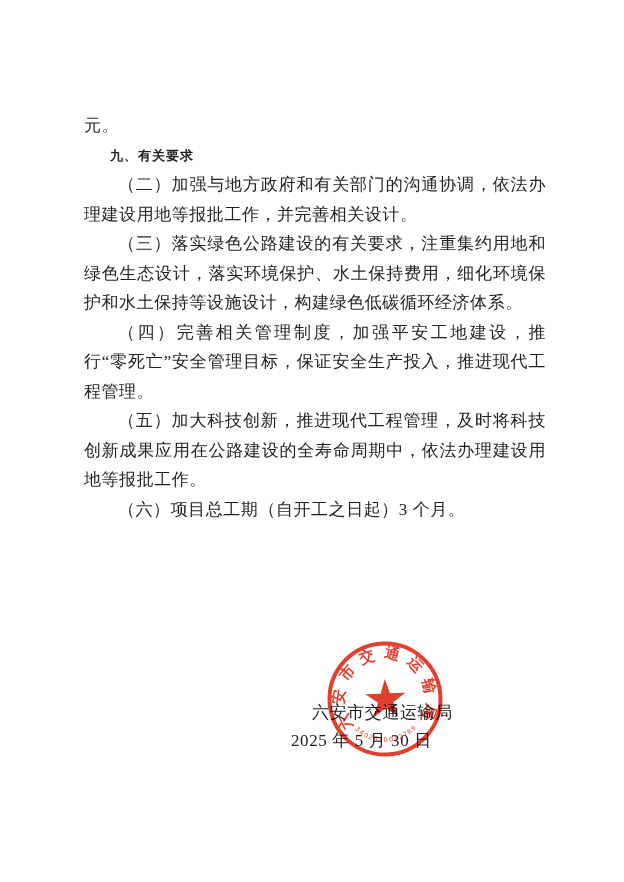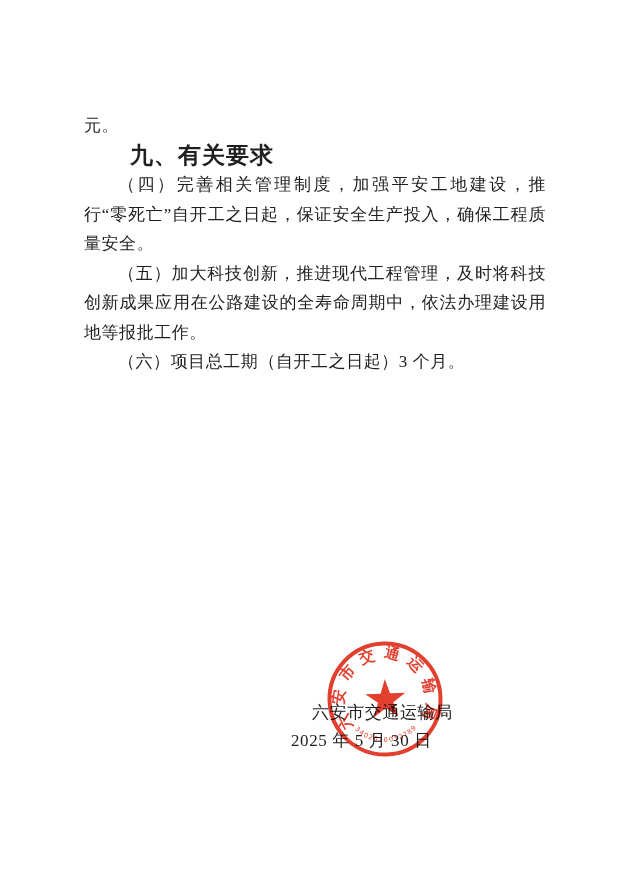--- a/index.html
+++ b/index.html
@@ -20,21 +20,21 @@
     width: 462px;
     font-size: 17px;
     line-height: 29.5px;
     letter-spacing: 0.55px;
     text-align: justify;
   }
   .body-text p { text-indent: 2em; }
   .body-text p.no-indent { text-indent: 0; }
   .section-heading {
     font-family: "Liberation Sans", "DejaVu Sans", sans-serif;
-    font-size: 23px;
+    font-size: 13px;
     font-weight: 700;
     line-height: 29.5px;
     text-indent: 2em;
     letter-spacing: 1px;
   }
   .signature-agency {
     position: absolute;
     left: 312px;
     top: 701px;
     font-size: 17px;
@@ -75,21 +75,23 @@
   }
 </style>
 </head>
 <body>
 
 <div class="page">
 
   <div class="body-text">
     <p class="no-indent">元。</p>
     <h2 class="section-heading">九、有关要求</h2>
-    <p>（四）完善相关管理制度，加强平安工地建设，推行“零死亡”自开工之日起，保证安全生产投入，确保工程质量安全。</p>
+    <p>（二）加强与地方政府和有关部门的沟通协调，依法办理建设用地等报批工作，并完善相关设计。</p>
+    <p>（三）落实绿色公路建设的有关要求，注重集约用地和绿色生态设计，落实环境保护、水土保持费用，细化环境保护和水土保持等设施设计，构建绿色低碳循环经济体系。</p>
+    <p>（四）完善相关管理制度，加强平安工地建设，推行“零死亡”安全管理目标，保证安全生产投入，推进现代工程管理。</p>
     <p>（五）加大科技创新，推进现代工程管理，及时将科技创新成果应用在公路建设的全寿命周期中，依法办理建设用地等报批工作。</p>
     <p>（六）项目总工期（自开工之日起）3 个月。</p>
   </div>
 
   <div class="signature-agency">六安市交通运输局</div>
   <div class="signature-date">2025 年 5 月 30 日</div>
 
   <div class="seal">
     <svg width="116" height="116" viewBox="0 0 116 116" aria-hidden="true">
       <defs>

